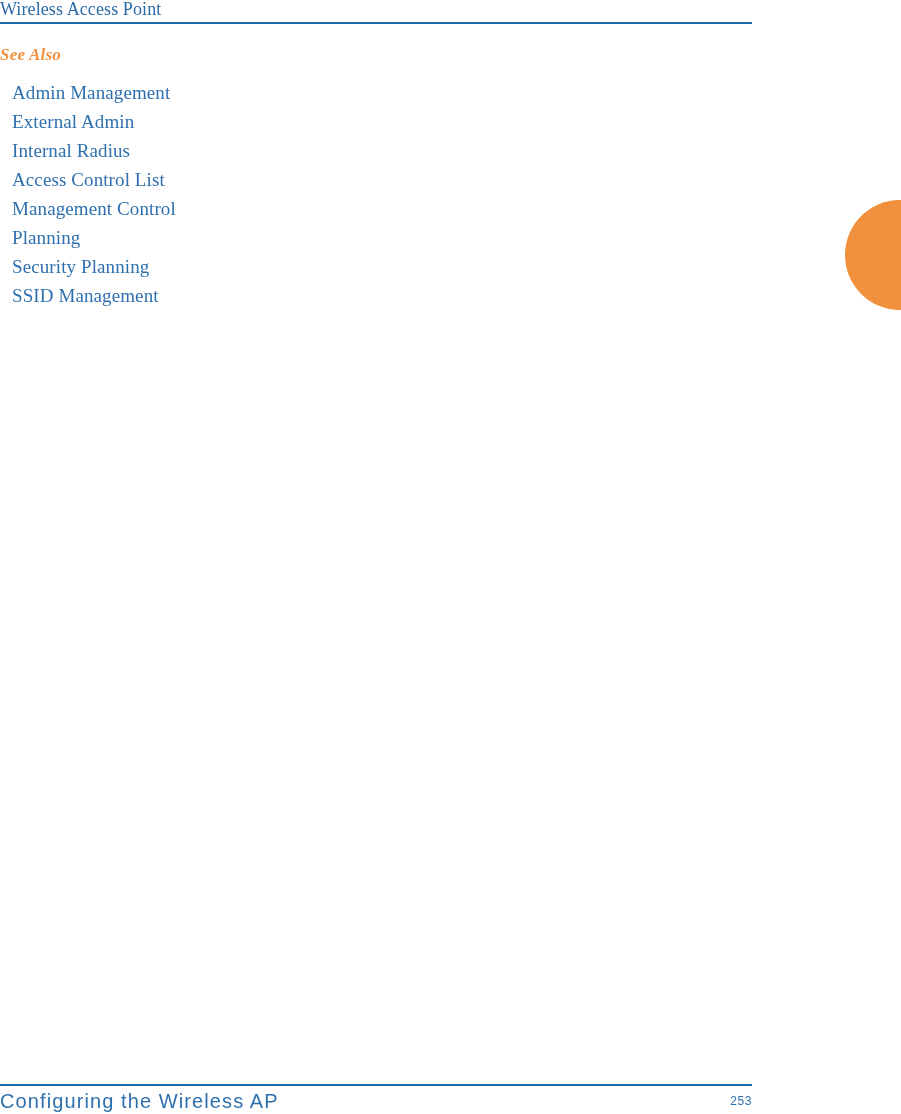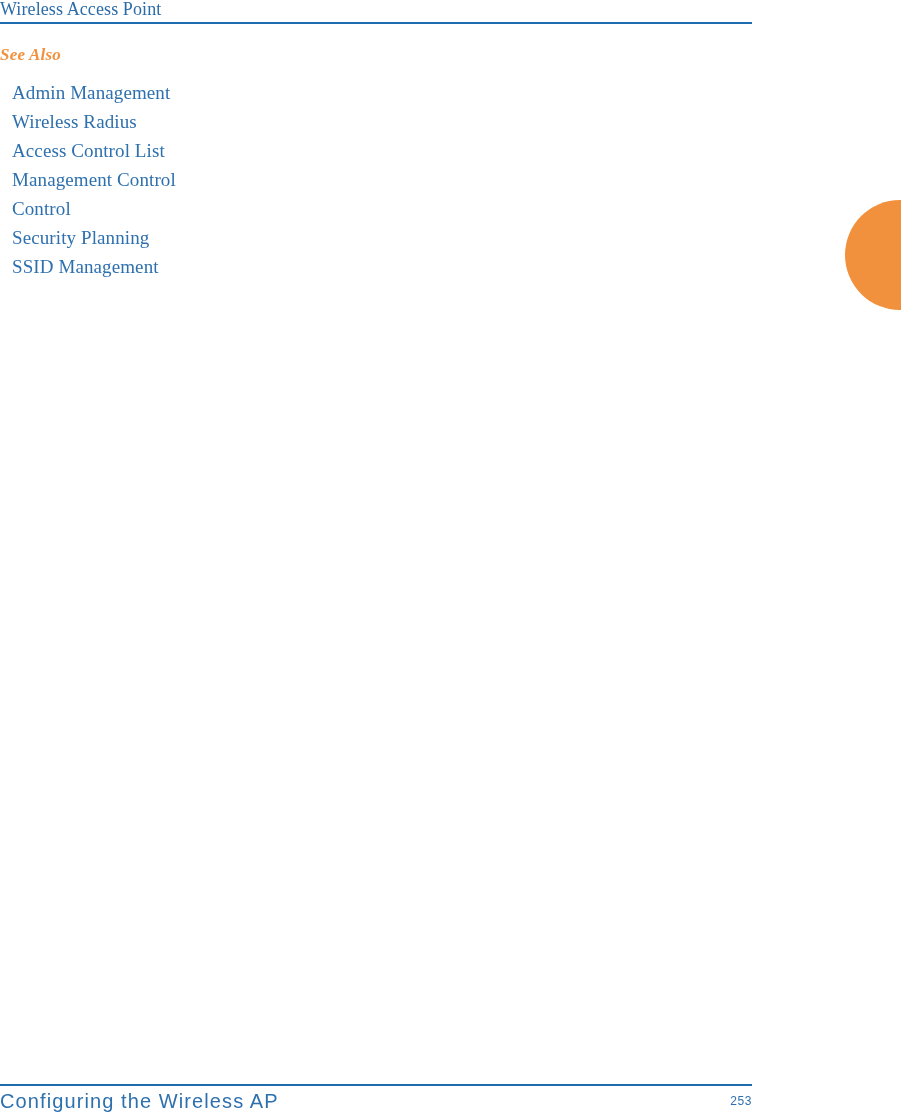--- a/index.html
+++ b/index.html
@@ -149,24 +149,25 @@
     <div id="running-header-title">Wireless Access Point</div>
     <div id="header-rule"></div>
   </div>
 
   <div id="content">
 
     <div id="see-also-heading">See Also</div>
 
     <ul id="see-also-list">
       <li>Admin Management</li>
-      <li>Wireless Radius</li>
+      <li>External Admin</li>
+      <li>Internal Radius</li>
       <li>Access Control List</li>
       <li>Management Control</li>
-      <li>Control</li>
+      <li>Planning</li>
       <li>Security Planning</li>
       <li>SSID Management</li>
     </ul>
 
   </div>
 
   <div id="thumb-tab"></div>
 
   <div id="running-footer">
     <div id="footer-rule"></div>

